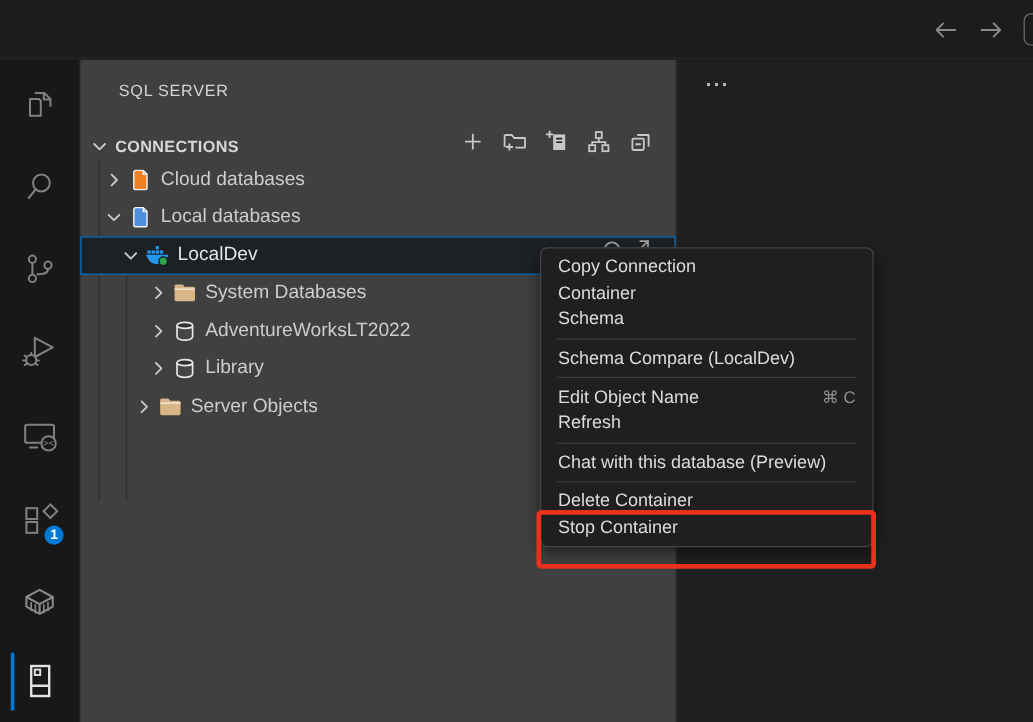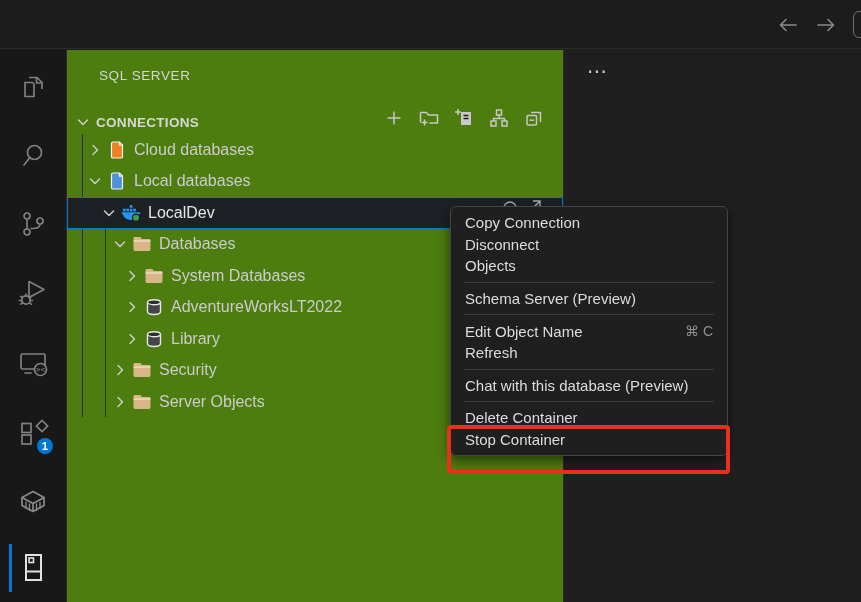--- a/index.html
+++ b/index.html
@@ -22,21 +22,21 @@
   .activitybar { position:relative; width:67px; background:#181818; border-right:1px solid #2a2a2a; flex:none; }
   .ab-item { position:absolute; left:9px; width:48px; height:48px; display:flex;
              align-items:center; justify-content:center; cursor:pointer; }
   .ab-item svg { display:block; }
   .ab-active-bar { position:absolute; left:0; top:0; width:3px; height:48px; background:#0078d4; }
   .ext-badge { position:absolute; right:2px; bottom:2px; width:20px; height:20px; border-radius:50%;
                background:#0078d4; color:#fff; font-size:11.5px; font-weight:700;
                display:flex; align-items:center; justify-content:center; border:2px solid #181818; }
 
   
-  .sidebar { position:relative; width:497px; background:#4d7c0f; border-right:1px solid #2a2a2a; flex:none; }
+  .sidebar { position:relative; width:497px; background:#404040; border-right:1px solid #2a2a2a; flex:none; }
   .pane-title { position:absolute; left:32px; top:18px; font-size:13.5px; letter-spacing:.6px; color:#d4d4d4; }
   .pane-more { position:absolute; left:520px; top:8px; width:28px; height:28px; color:#cfcfcf;
                font-size:20px; line-height:26px; text-align:center; cursor:pointer; left:516px; }
   .section-head { position:absolute; left:0; top:56px; width:100%; height:24px; display:flex;
                   align-items:flex-end; cursor:pointer; }
   .section-chevron { margin-left:8px; width:16px; height:16px; flex:none; }
   .section-label { margin-left:5px; font-size:13.5px; font-weight:700; letter-spacing:.3px; color:#d7d7d7; }
   .section-toolbar { position:absolute; right:18px; top:0; height:24px; display:flex; align-items:center; gap:13px; }
   .tb-icon { width:22px; height:22px; cursor:pointer; display:flex; align-items:center; justify-content:center; }
 
@@ -249,39 +249,29 @@
               <rect x="9.6" y="5.2" width="3" height="3"></rect>
                 <rect x="13.4" y="5.2" width="3" height="3"></rect>
               <rect x="9.6" y="1.2" width="3" height="3"></rect>
               <path d="M.6 9.3h20.8c-.4 1.9-1.7 3.3-3.6 3.9-.9 2.7-3.3 4.6-7 4.6-4.4 0-7.4-2.3-8.7-5.8C1.4 11.4.8 10.4.6 9.3z"></path>
             </g>
             <circle cx="16.6" cy="15.2" r="4" fill="#2ea44f" stroke="#181818" stroke-width="1.3"></circle>
           </svg>
           <span class="row-label">LocalDev</span>
         </div>
 
-        <div class="row ind-3">
-          <svg class="twisty" viewBox="0 0 16 16">
-              <path d="M3.5 6 8 10.5 12.5 6" stroke="#cccccc" stroke-width="1.5" fill="none" stroke-linecap="round" stroke-linejoin="round"></path>
+
+        <div class="row ind-4">
+          <svg class="twisty" viewBox="0 0 16 16">
+              <path d="M6 3.5 10.5 8 6 12.5" stroke="#cccccc" stroke-width="1.5" fill="none" stroke-linecap="round" stroke-linejoin="round"></path>
             </svg>
           <svg class="tree-icon" viewBox="0 0 20 18">
             <path d="M1.5 3.5c0-.8.6-1.4 1.4-1.4h4.8c.5 0 .9.2 1.2.6l1 1.3h7.2c.8 0 1.4.6 1.4 1.4v9.2c0 .8-.6 1.4-1.4 1.4H2.9c-.8 0-1.4-.6-1.4-1.4z" fill="#d8b687"></path>
             <path d="M1.5 6h17" stroke="#f5ede0" stroke-width="1"></path>
           </svg>
-          <span class="row-label">Databases</span>
-        </div>
-
-        <div class="row ind-4">
-          <svg class="twisty" viewBox="0 0 16 16">
-              <path d="M6 3.5 10.5 8 6 12.5" stroke="#cccccc" stroke-width="1.5" fill="none" stroke-linecap="round" stroke-linejoin="round"></path>
-            </svg>
-          <svg class="tree-icon" viewBox="0 0 20 18">
-            <path d="M1.5 3.5c0-.8.6-1.4 1.4-1.4h4.8c.5 0 .9.2 1.2.6l1 1.3h7.2c.8 0 1.4.6 1.4 1.4v9.2c0 .8-.6 1.4-1.4 1.4H2.9c-.8 0-1.4-.6-1.4-1.4z" fill="#d8b687"></path>
-            <path d="M1.5 6h17" stroke="#f5ede0" stroke-width="1"></path>
-          </svg>
           <span class="row-label">System Databases</span>
         </div>
 
         <div class="row ind-4">
           <svg class="twisty" viewBox="0 0 16 16">
               <path d="M6 3.5 10.5 8 6 12.5" stroke="#cccccc" stroke-width="1.5" fill="none" stroke-linecap="round" stroke-linejoin="round"></path>
             </svg>
           <svg class="tree-icon" viewBox="0 0 20 18">
             <path d="M3.5 4.2v9.4c0 1.6 2.9 2.9 6.5 2.9s6.5-1.3 6.5-2.9V4.2" fill="#454545" stroke="#e6e6e6" stroke-width="1.4"></path>
             <ellipse cx="10" cy="4.2" rx="6.5" ry="2.5" fill="#303030" stroke="#e6e6e6" stroke-width="1.4"></ellipse>
@@ -293,30 +283,20 @@
           <svg class="twisty" viewBox="0 0 16 16">
               <path d="M6 3.5 10.5 8 6 12.5" stroke="#cccccc" stroke-width="1.5" fill="none" stroke-linecap="round" stroke-linejoin="round"></path>
             </svg>
           <svg class="tree-icon" viewBox="0 0 20 18">
             <path d="M3.5 4.2v9.4c0 1.6 2.9 2.9 6.5 2.9s6.5-1.3 6.5-2.9V4.2" fill="#454545" stroke="#e6e6e6" stroke-width="1.4"></path>
             <ellipse cx="10" cy="4.2" rx="6.5" ry="2.5" fill="#303030" stroke="#e6e6e6" stroke-width="1.4"></ellipse>
           </svg>
           <span class="row-label">Library</span>
         </div>
 
-        <div class="row ind-3">
-          <svg class="twisty" viewBox="0 0 16 16">
-              <path d="M6 3.5 10.5 8 6 12.5" stroke="#cccccc" stroke-width="1.5" fill="none" stroke-linecap="round" stroke-linejoin="round"></path>
-            </svg>
-          <svg class="tree-icon" viewBox="0 0 20 18">
-            <path d="M1.5 3.5c0-.8.6-1.4 1.4-1.4h4.8c.5 0 .9.2 1.2.6l1 1.3h7.2c.8 0 1.4.6 1.4 1.4v9.2c0 .8-.6 1.4-1.4 1.4H2.9c-.8 0-1.4-.6-1.4-1.4z" fill="#d8b687"></path>
-            <path d="M1.5 6h17" stroke="#f5ede0" stroke-width="1"></path>
-          </svg>
-          <span class="row-label">Security</span>
-        </div>
 
         <div class="row ind-3">
           <svg class="twisty" viewBox="0 0 16 16">
               <path d="M6 3.5 10.5 8 6 12.5" stroke="#cccccc" stroke-width="1.5" fill="none" stroke-linecap="round" stroke-linejoin="round"></path>
             </svg>
           <svg class="tree-icon" viewBox="0 0 20 18">
             <path d="M1.5 3.5c0-.8.6-1.4 1.4-1.4h4.8c.5 0 .9.2 1.2.6l1 1.3h7.2c.8 0 1.4.6 1.4 1.4v9.2c0 .8-.6 1.4-1.4 1.4H2.9c-.8 0-1.4-.6-1.4-1.4z" fill="#d8b687"></path>
             <path d="M1.5 6h17" stroke="#f5ede0" stroke-width="1"></path>
           </svg>
           <span class="row-label">Server Objects</span>
@@ -333,28 +313,28 @@
       <circle cx="10" cy="11" r="6"></circle>
       <path d="M30 14 40 4M33 4h7v7"></path>
     </svg>
   </div>
 
   <div class="ctx-menu">
     <div class="ctx-item">
         <span>Copy Connection</span>
       </div>
     <div class="ctx-item">
-        <span>Disconnect</span>
-      </div>
-    <div class="ctx-item">
-        <span>Objects</span>
+        <span>Container</span>
+      </div>
+    <div class="ctx-item">
+        <span>Schema</span>
       </div>
     <div class="ctx-sep"></div>
     <div class="ctx-item">
-        <span>Schema Server (Preview)</span>
+        <span>Schema Compare (LocalDev)</span>
       </div>
     <div class="ctx-sep"></div>
     <div class="ctx-item">
       <span>Edit Object Name</span>
       <span class="ctx-shortcut">⌘ C</span>
     </div>
     <div class="ctx-item">
         <span>Refresh</span>
       </div>
     <div class="ctx-sep"></div>

